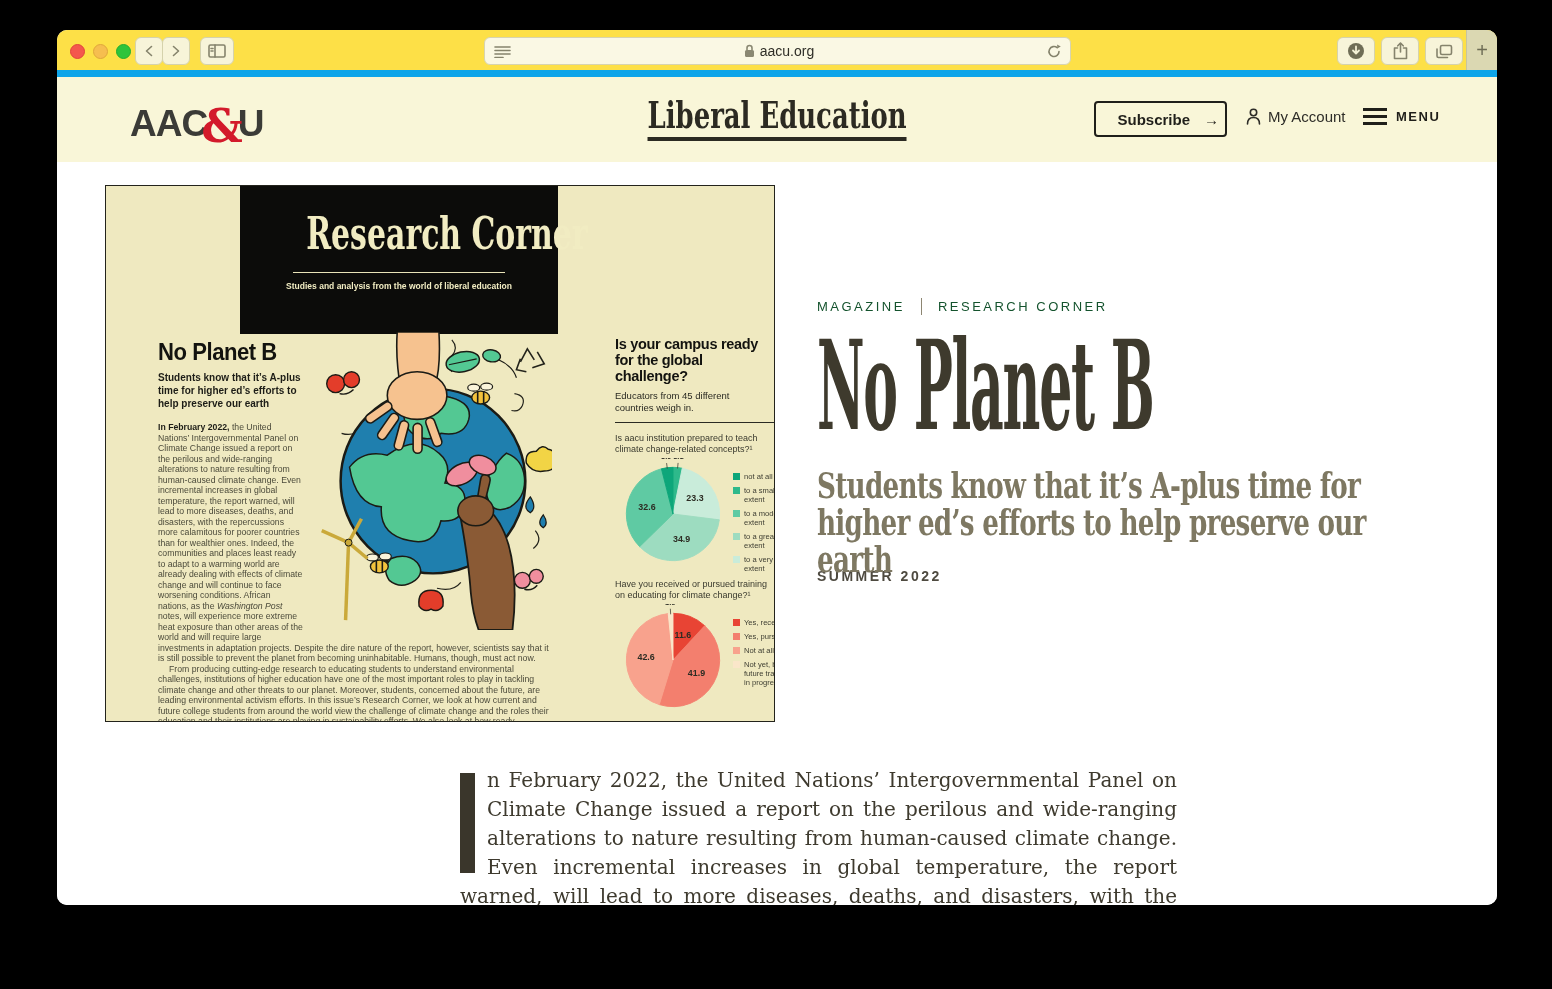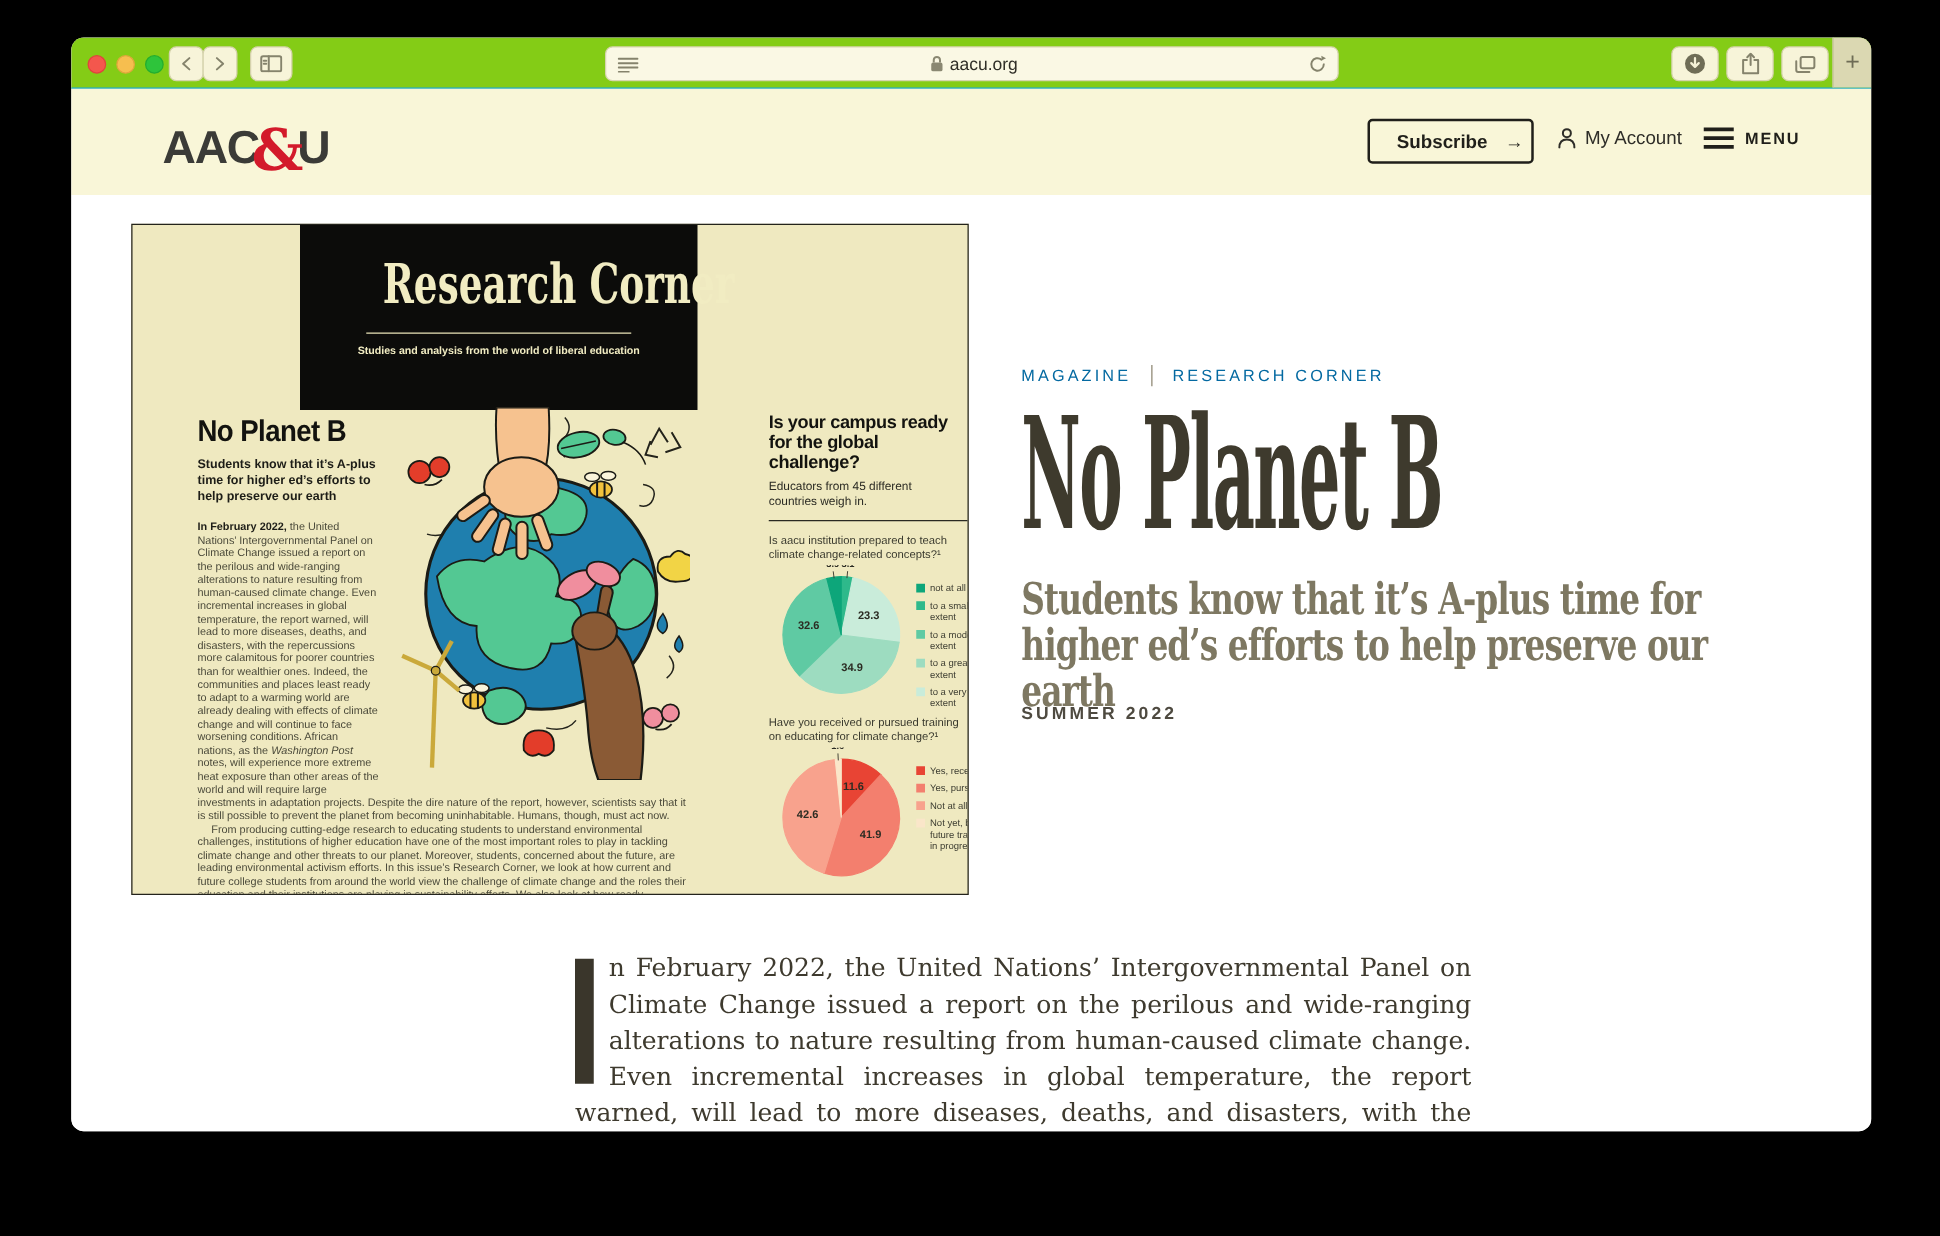--- a/index.html
+++ b/index.html
@@ -2,21 +2,21 @@
 <html><head>
 <meta charset="utf-8">
 <style>
   html,body{margin:0;padding:0;background:#000;}
   .stage{position:relative;width:1552px;height:989px;background:#000;overflow:hidden;
          font-family:"Liberation Sans","DejaVu Sans",sans-serif;}
   .window{position:absolute;left:57px;top:30px;width:1440px;height:875px;background:#fff;
           border-radius:10px;overflow:hidden;}
 
   
-  .toolbar{position:relative;height:40px;background:#84cc16;border-bottom:1px solid #0ea5e9;}
+  .toolbar{position:relative;height:40px;background:#fde047;border-bottom:7px solid #0ea5e9;}
   .traffic{position:absolute;top:14px;left:13px;display:flex;gap:8px;}
   .light{width:13px;height:13px;border-radius:50%;}
   .light.red{background:#f4574d;border:1px solid #e0443c;}
   .light.yellow{background:#f6be4f;border:1px solid #e0a73b;}
   .light.green{background:#2ec43b;border:1px solid #24ad2f;}
   .tbtn{position:absolute;top:7px;height:26px;background:#f7f4d9;border:1px solid #d5d2ac;
         border-radius:6px;display:flex;align-items:center;justify-content:center;color:#85836c;}
   .tbtn svg{display:block;}
   .urlbar{position:absolute;left:427px;top:7px;width:585px;height:26px;background:#faf8e4;
           border:1px solid #d7d4b0;border-radius:6px;display:flex;align-items:center;}
@@ -78,21 +78,21 @@
   .cov-q{font-size:9px;line-height:11px;margin:0 0 3px 0;width:160px;color:#3a3a2e;}
   .pie-row{display:flex;align-items:flex-start;margin:0 0 6px 0;}
   .pie-row svg{flex:none;}
   .legend{display:flex;flex-direction:column;gap:5px;width:62px;margin:14px 0 0 2px;}
   .legend-item{display:flex;gap:4px;font-size:7.6px;line-height:9px;color:#3d3d31;}
   .legend-item .sw{flex:none;width:7px;height:7px;margin-top:1px;}
 
   
   .article-col{position:absolute;left:760px;top:136px;width:650px;}
   .crumbs{display:flex;align-items:center;gap:16px;font-size:13px;letter-spacing:2.5px;
-          color:#0369a1;font-weight:500;}
+          color:#14532d;font-weight:500;}
   .crumb-sep{width:1px;height:17px;background:#8d8672;}
   .big-title{margin-top:22px;height:100px;}
   .big-title span{display:inline-block;font-family:"DejaVu Serif","Liberation Serif",serif;
           font-weight:bold;font-size:124px;line-height:98px;color:#3e3a2d;letter-spacing:-3px;
           transform:scaleX(.42);transform-origin:0 50%;white-space:nowrap;}
   .subtitle-wrap{margin-top:30px;height:80px;}
   .subtitle{display:inline-block;width:790px;font-family:"DejaVu Serif","Liberation Serif",serif;
             font-weight:bold;font-size:35px;line-height:37px;color:#7e7862;letter-spacing:-1px;
             transform:scaleX(.75);transform-origin:0 0;}
   .issue{margin-top:21px;font-size:14px;font-weight:bold;letter-spacing:2.5px;color:#4e4a40;}
@@ -180,20 +180,23 @@
       <div class="newtab">
         <span>+</span>
       </div>
     </div>
 
     <div class="site-header">
       <div class="logo">
         <span>AAC</span>
           <span class="amp">&amp;</span>
           <span>U</span>
+      </div>
+      <div class="brand-wrap">
+        <span class="brand">Liberal Education</span>
       </div>
       <button class="subscribe">
         <span>Subscribe</span>
         <span>→</span>
       </button>
       <div class="account">
         <svg width="15" height="17">
           <circle class="hdr-stroke" cx="7.5" cy="4.5" r="3.2"></circle>
           <path class="hdr-stroke" d="M1.5 16 C1.5 11.5 4 9.5 7.5 9.5 C11 9.5 13.5 11.5 13.5 16"></path>
         </svg>

